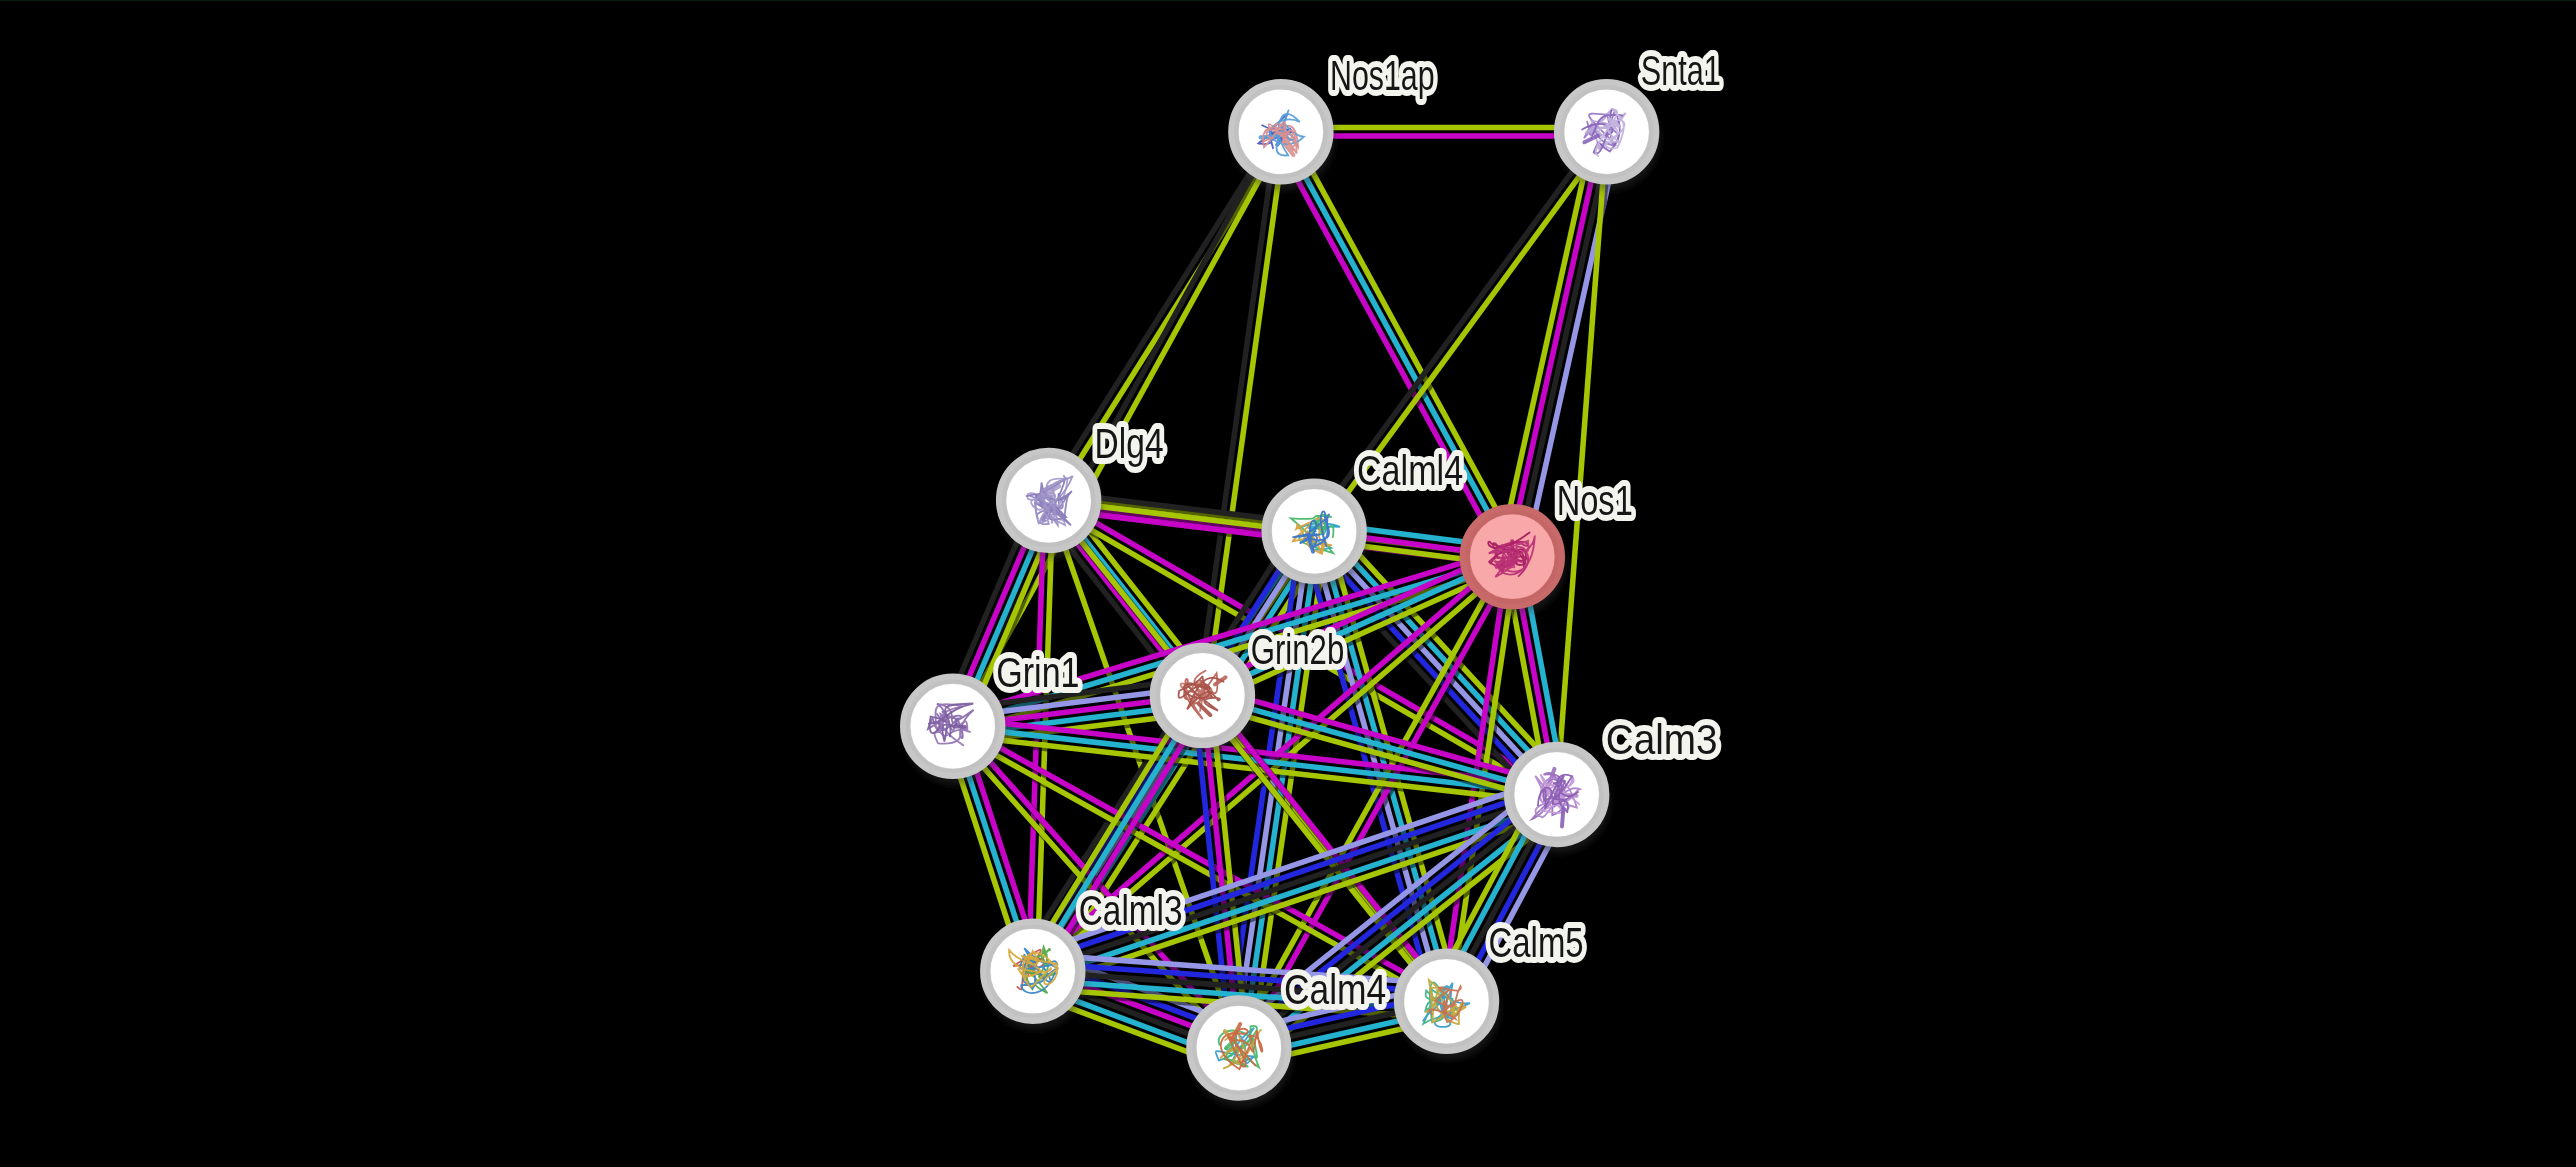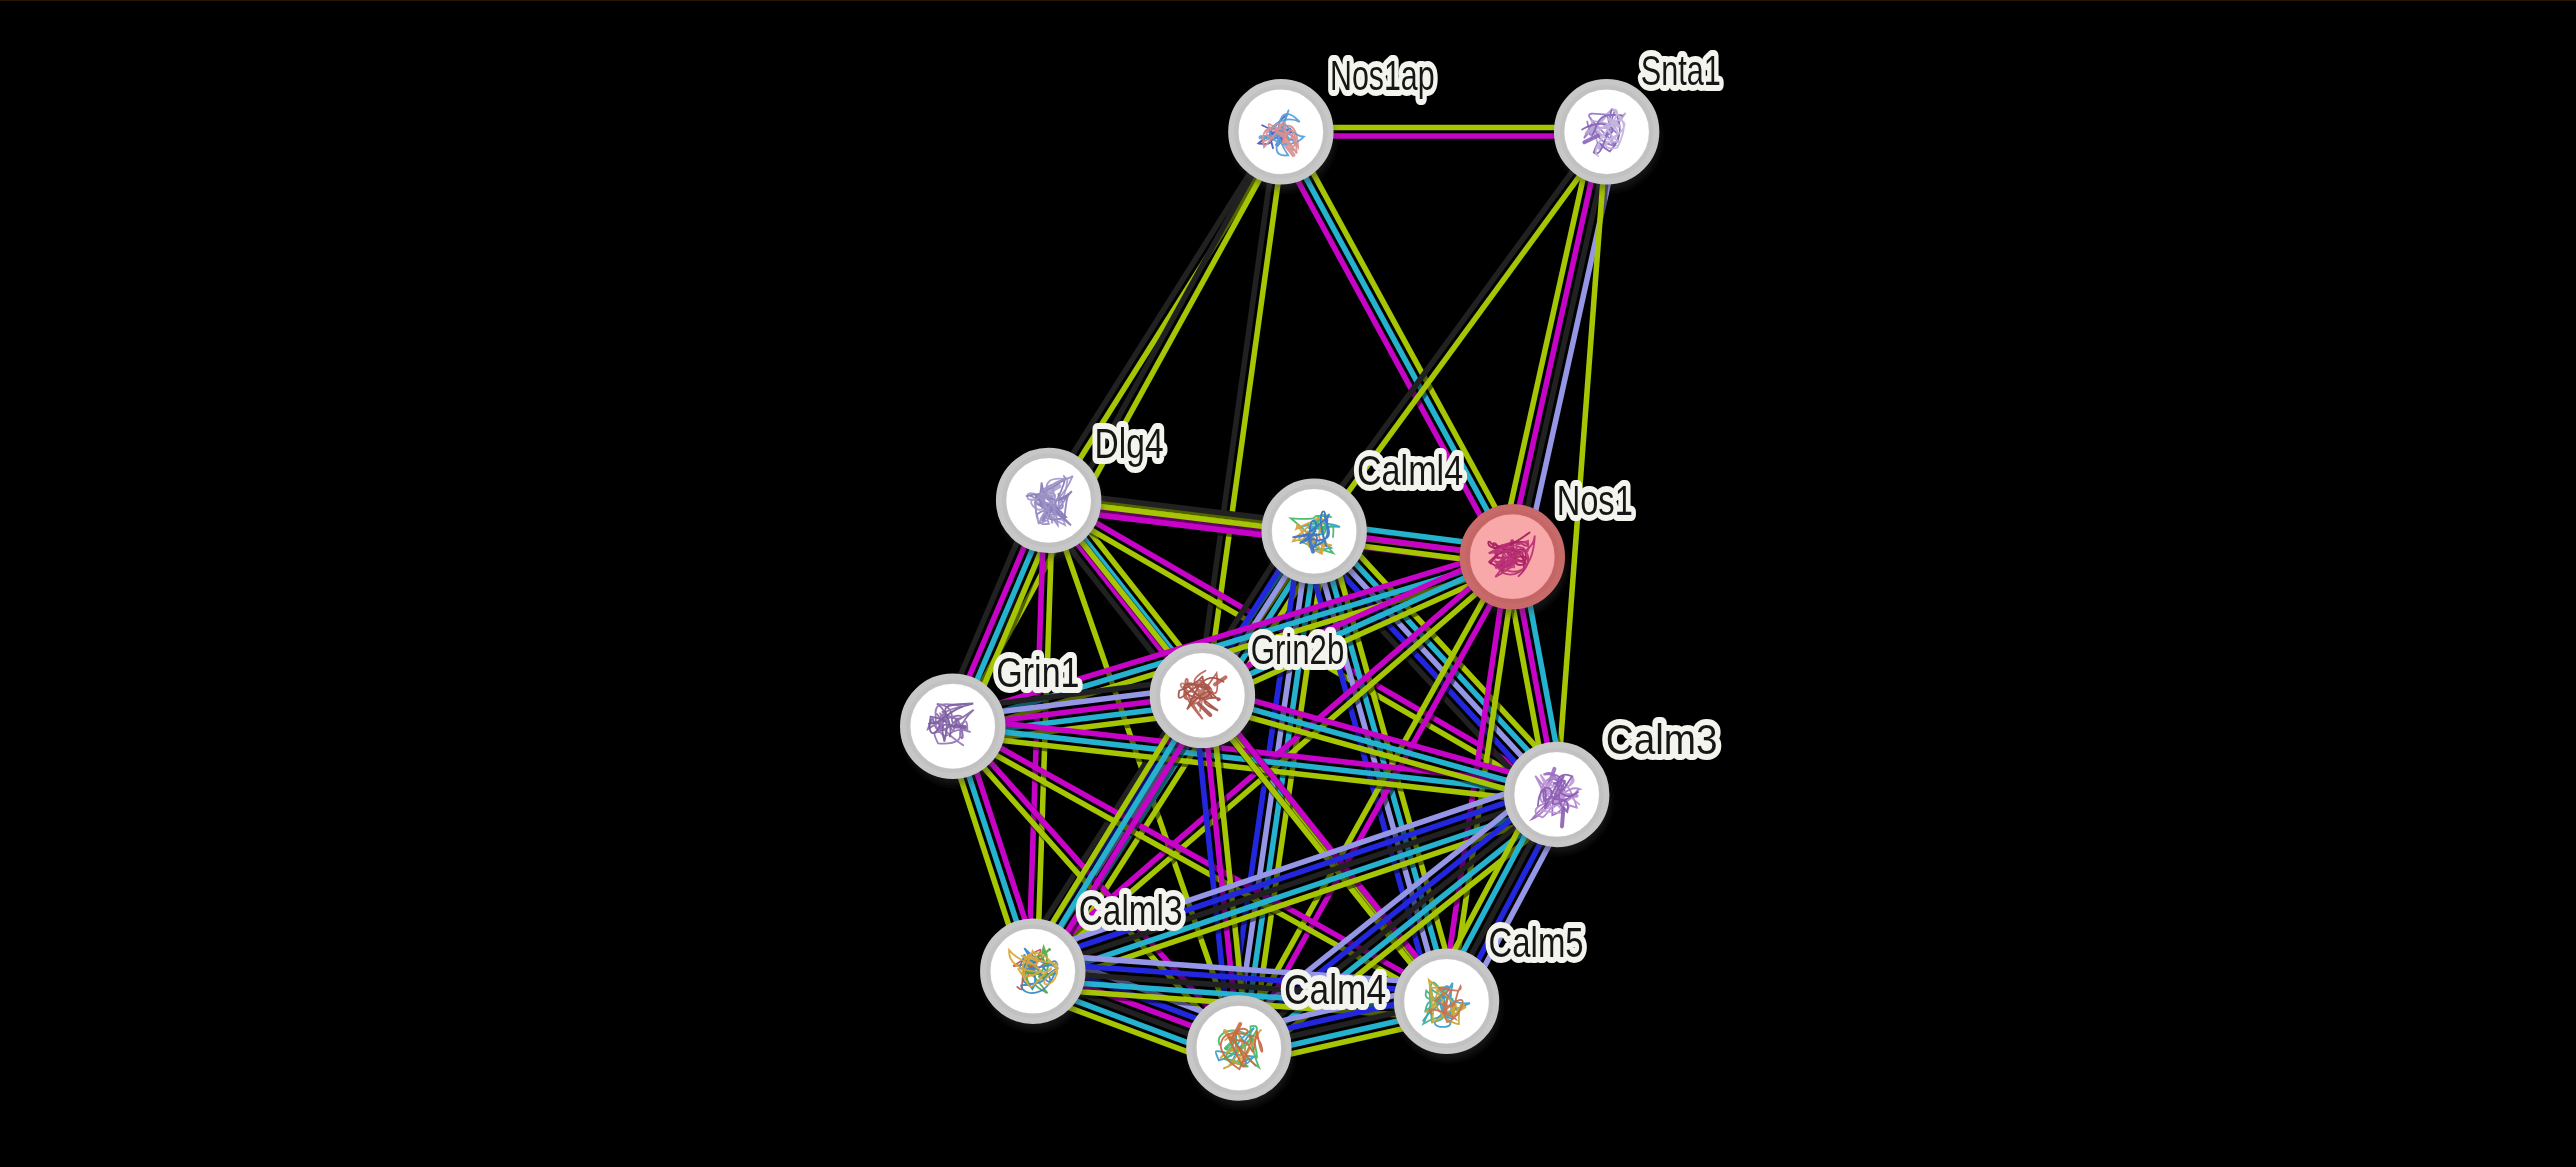--- a/index.html
+++ b/index.html
@@ -1,19 +1,19 @@
 <!DOCTYPE html>
 <html style="font-size:12.7px"><head>
 <meta charset="utf-8">
 <style>
   html, body { margin: 0; padding: 0; background: #000; }
   #viewport {
     position: relative;
     width: 2576px; height: 1168px;
-    background: #a16207;
+    background: #15803d;
     overflow: hidden;
   }
   svg { display: block; }
   text.node-label {
     font-family: "Liberation Sans", "DejaVu Sans", sans-serif;
     font-weight: 400;
     paint-order: stroke fill;
     stroke-linejoin: round;
     stroke-linecap: round;
   }

